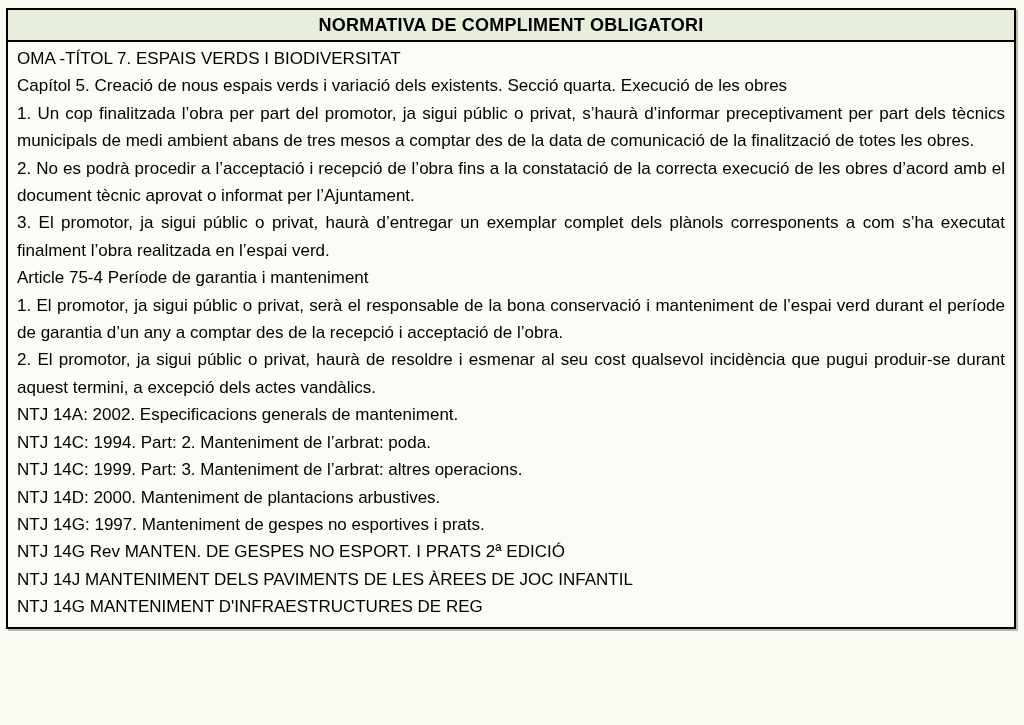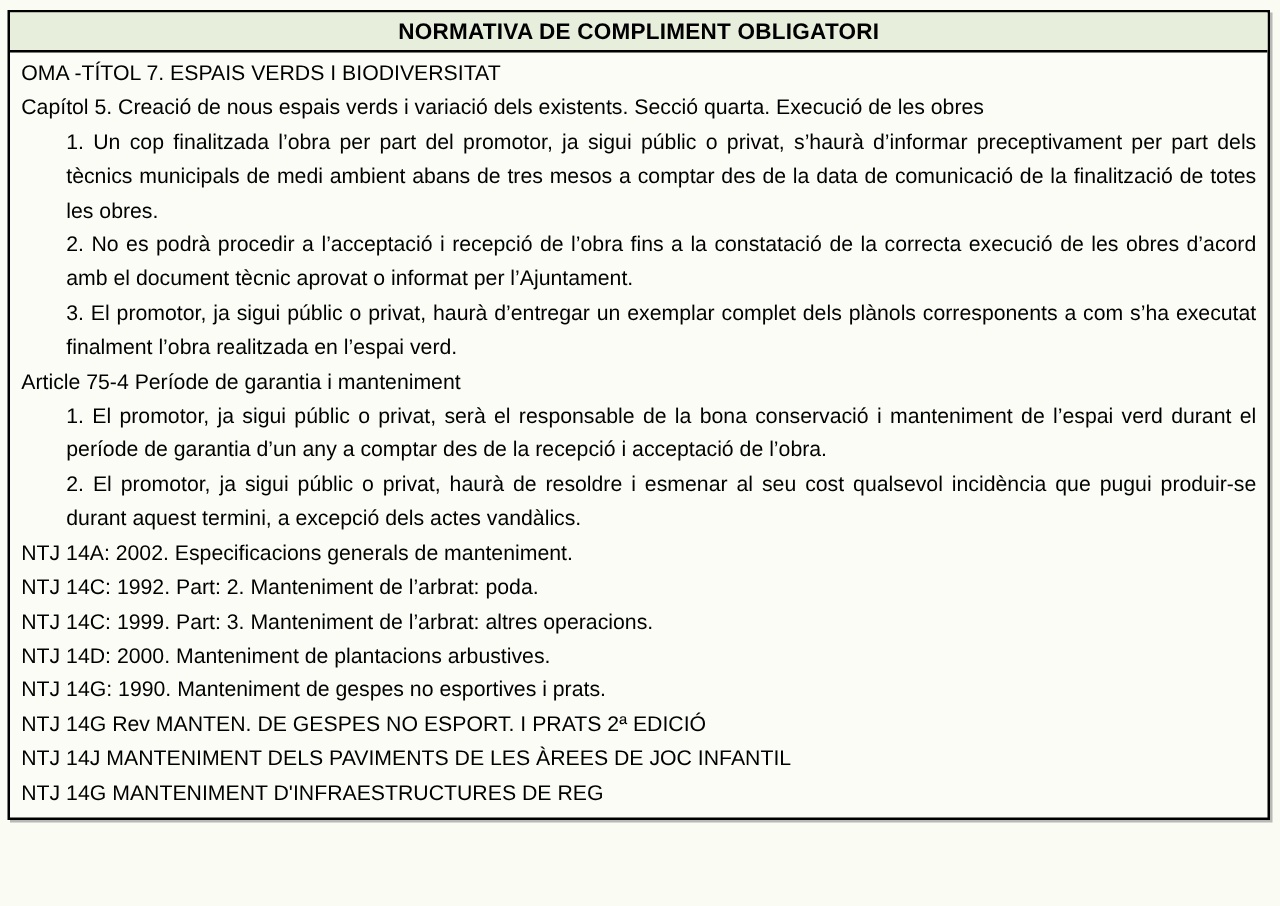--- a/index.html
+++ b/index.html
@@ -42,42 +42,41 @@
     padding: 3px 9px 6px 9px;
   }
   .body-cell p {
     margin: 0;
     font-size: 17px;
     line-height: 27.4px;
     text-align: left;
   }
   .body-cell p.justify {
     text-align: justify;
-    margin-left: 36px;
   }
 </style>
 </head>
 <body>
 
 <div class="doc-table">
   <div class="header-row">
     <span class="header-title">NORMATIVA DE COMPLIMENT OBLIGATORI</span>
   </div>
   <div class="body-cell">
 
   <p>OMA -TÍTOL 7. ESPAIS VERDS I BIODIVERSITAT</p>
       <p>Capítol 5. Creació de nous espais verds i variació dels existents. Secció quarta. Execució de les obres</p>
       <p class="justify">1. Un cop finalitzada l’obra per part del promotor, ja sigui públic o privat, s’haurà d’informar preceptivament per part dels tècnics municipals de medi ambient abans de tres mesos a comptar des de la data de comunicació de la finalització de totes les obres.</p>
       <p class="justify">2. No es podrà procedir a l’acceptació i recepció de l’obra fins a la constatació de la correcta execució de les obres d’acord amb el document tècnic aprovat o informat per l’Ajuntament.</p>
       <p class="justify">3. El promotor, ja sigui públic o privat, haurà d’entregar un exemplar complet dels plànols corresponents a com s’ha executat finalment l’obra realitzada en l’espai verd.</p>
       <p>Article 75-4 Període de garantia i manteniment</p>
       <p class="justify">1. El promotor, ja sigui públic o privat, serà el responsable de la bona conservació i manteniment de l’espai verd durant el període de garantia d’un any a comptar des de la recepció i acceptació de l’obra.</p>
       <p class="justify">2. El promotor, ja sigui públic o privat, haurà de resoldre i esmenar al seu cost qualsevol incidència que pugui produir-se durant aquest termini, a excepció dels actes vandàlics.</p>
       <p>NTJ 14A: 2002. Especificacions generals de manteniment.</p>
-      <p>NTJ 14C: 1992. Part: 2. Manteniment de l’arbrat: poda.</p>
+      <p>NTJ 14C: 1994. Part: 2. Manteniment de l’arbrat: poda.</p>
       <p>NTJ 14C: 1999. Part: 3. Manteniment de l’arbrat: altres operacions.</p>
       <p>NTJ 14D: 2000. Manteniment de plantacions arbustives.</p>
-      <p>NTJ 14G: 1990. Manteniment de gespes no esportives i prats.</p>
+      <p>NTJ 14G: 1997. Manteniment de gespes no esportives i prats.</p>
       <p>NTJ 14G Rev MANTEN. DE GESPES NO ESPORT. I PRATS 2ª EDICIÓ</p>
       <p>NTJ 14J MANTENIMENT DELS PAVIMENTS DE LES ÀREES DE JOC INFANTIL</p>
       <p>NTJ 14G MANTENIMENT D'INFRAESTRUCTURES DE REG</p>
     </div>
 </div>
 
 </body></html>

